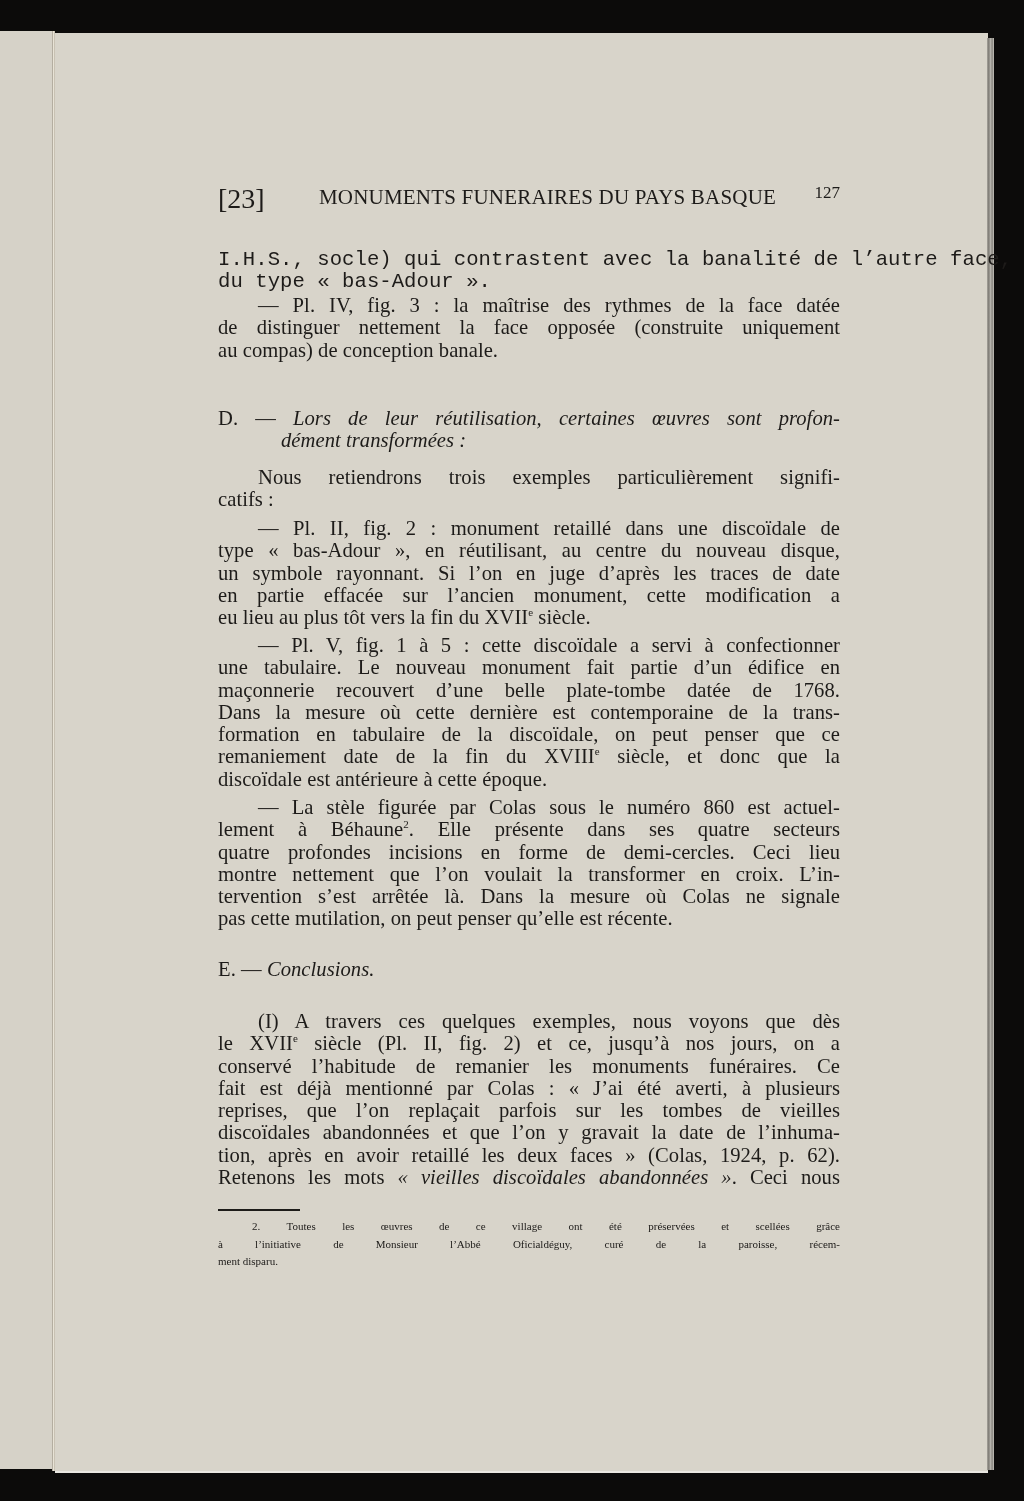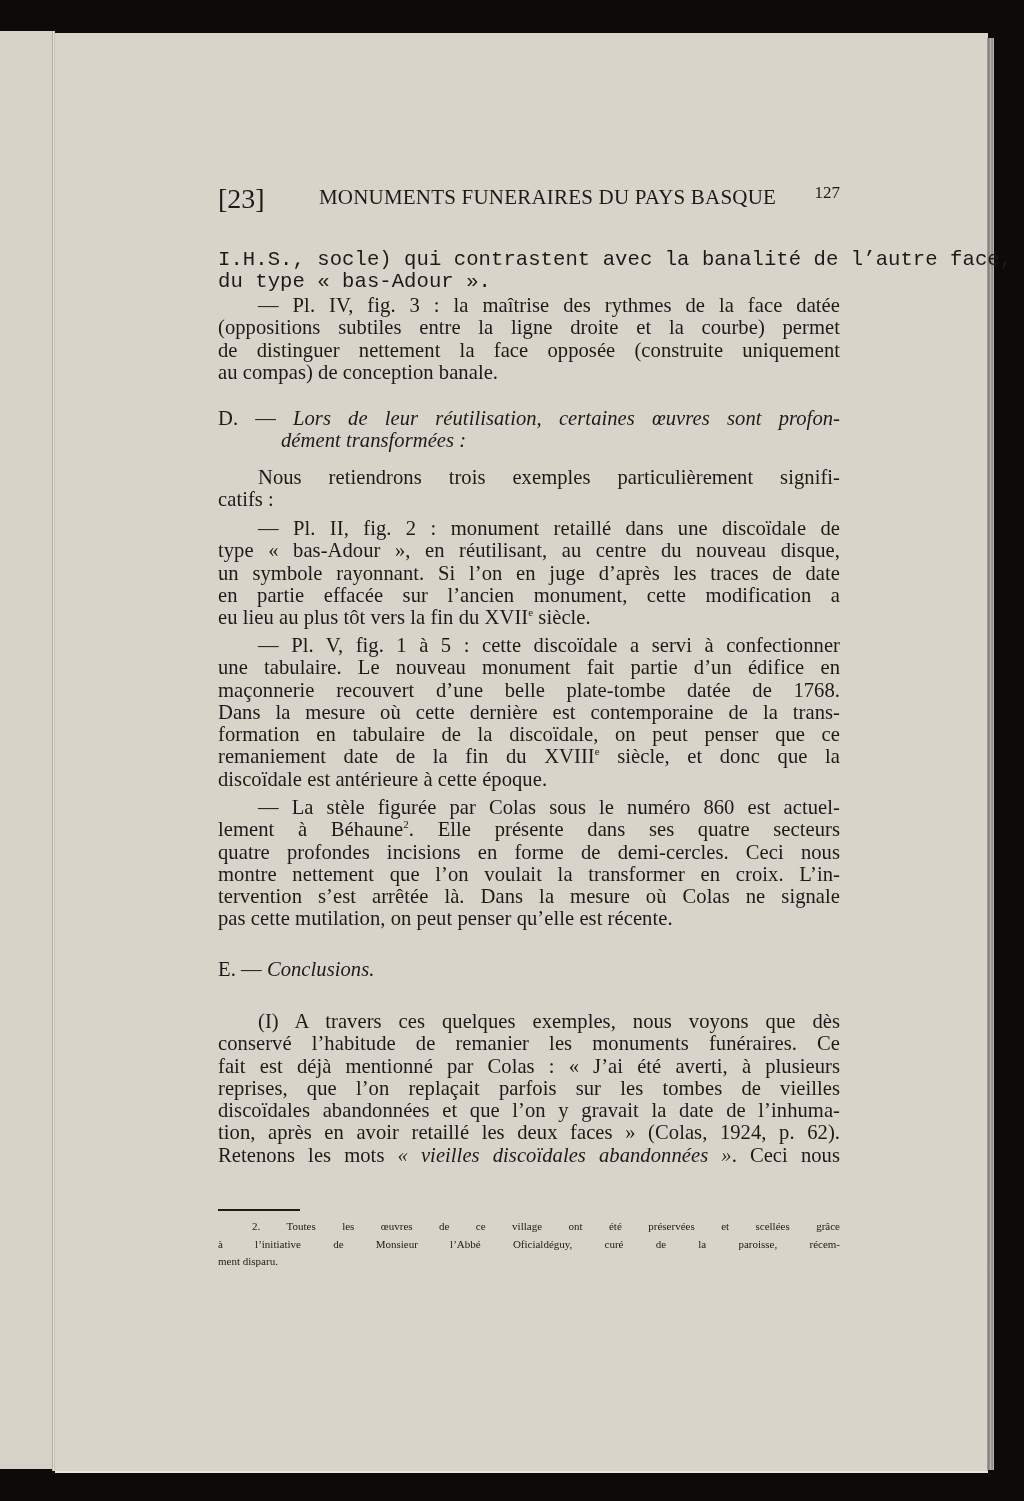--- a/index.html
+++ b/index.html
@@ -157,21 +157,20 @@
   <span class="rh-num-right">127</span>
 </div>
 
 <div class="para" style="top:249px;font-family:Liberation Mono, monospace;">
   <span class="line">I.H.S., socle) qui contrastent avec la banalité de l’autre face,</span>
   <span class="line last">du type « bas-Adour ».</span>
 </div>
 
 <div class="para" style="top:294px;">
   <span class="line indent">— Pl. IV, fig. 3 : la maîtrise des rythmes de la face datée</span>
-  <span class="line">(oppositions subtiles entre la ligne droite et la courbe) permet</span>
   <span class="line">de distinguer nettement la face opposée (construite uniquement</span>
   <span class="line last">au compas) de conception banale.</span>
 </div>
 
 <div class="para" style="top:407px;">
   <span class="line"><span>D. —</span> <span class="ital">Lors de leur réutilisation, certaines œuvres sont profon-</span></span>
   <span class="line last hang ital">dément transformées :</span>
 </div>
 
 <div class="para" style="top:466px;">
@@ -193,32 +192,33 @@
   <span class="line">maçonnerie recouvert d’une belle plate-tombe datée de 1768.</span>
   <span class="line">Dans la mesure où cette dernière est contemporaine de la trans-</span>
   <span class="line">formation en tabulaire de la discoïdale, on peut penser que ce</span>
   <span class="line"><span>remaniement date de la fin du XVIII</span><sup>e</sup> <span>siècle, et donc que la</span></span>
   <span class="line last">discoïdale est antérieure à cette époque.</span>
 </div>
 
 <div class="para" style="top:796px;">
   <span class="line indent">— La stèle figurée par Colas sous le numéro 860 est actuel-</span>
   <span class="line"><span>lement à Béhaune</span><sup>2</sup><span>. Elle présente dans ses quatre secteurs</span></span>
-  <span class="line">quatre profondes incisions en forme de demi-cercles. Ceci nous</span>
+  <span class="line">quatre profondes incisions en forme de demi-cercles. Ceci lieu</span>
   <span class="line">montre nettement que l’on voulait la transformer en croix. L’in-</span>
   <span class="line">tervention s’est arrêtée là. Dans la mesure où Colas ne signale</span>
   <span class="line last">pas cette mutilation, on peut penser qu’elle est récente.</span>
 </div>
 
 <div class="para" style="top:958px;">
   <span class="line last"><span>E. —</span> <span class="ital">Conclusions.</span></span>
 </div>
 
 <div class="para" style="top:1010px;">
   <span class="line indent">(I) A travers ces quelques exemples, nous voyons que dès</span>
+  <span class="line"><span>le XVII</span><sup>e</sup> <span>siècle (Pl. II, fig. 2) et ce, jusqu’à nos jours, on a</span></span>
   <span class="line">conservé l’habitude de remanier les monuments funéraires. Ce</span>
   <span class="line">fait est déjà mentionné par Colas : « J’ai été averti, à plusieurs</span>
   <span class="line">reprises, que l’on replaçait parfois sur les tombes de vieilles</span>
   <span class="line">discoïdales abandonnées et que l’on y gravait la date de l’inhuma-</span>
   <span class="line">tion, après en avoir retaillé les deux faces » (Colas, 1924, p. 62).</span>
   <span class="line"><span>Retenons les mots </span><span class="ital">« vieilles discoïdales abandonnées »</span><span>. Ceci nous</span></span>
 </div>
 
 <div class="fn-rule"></div>
 <div class="footnote" style="top:1218px;">

